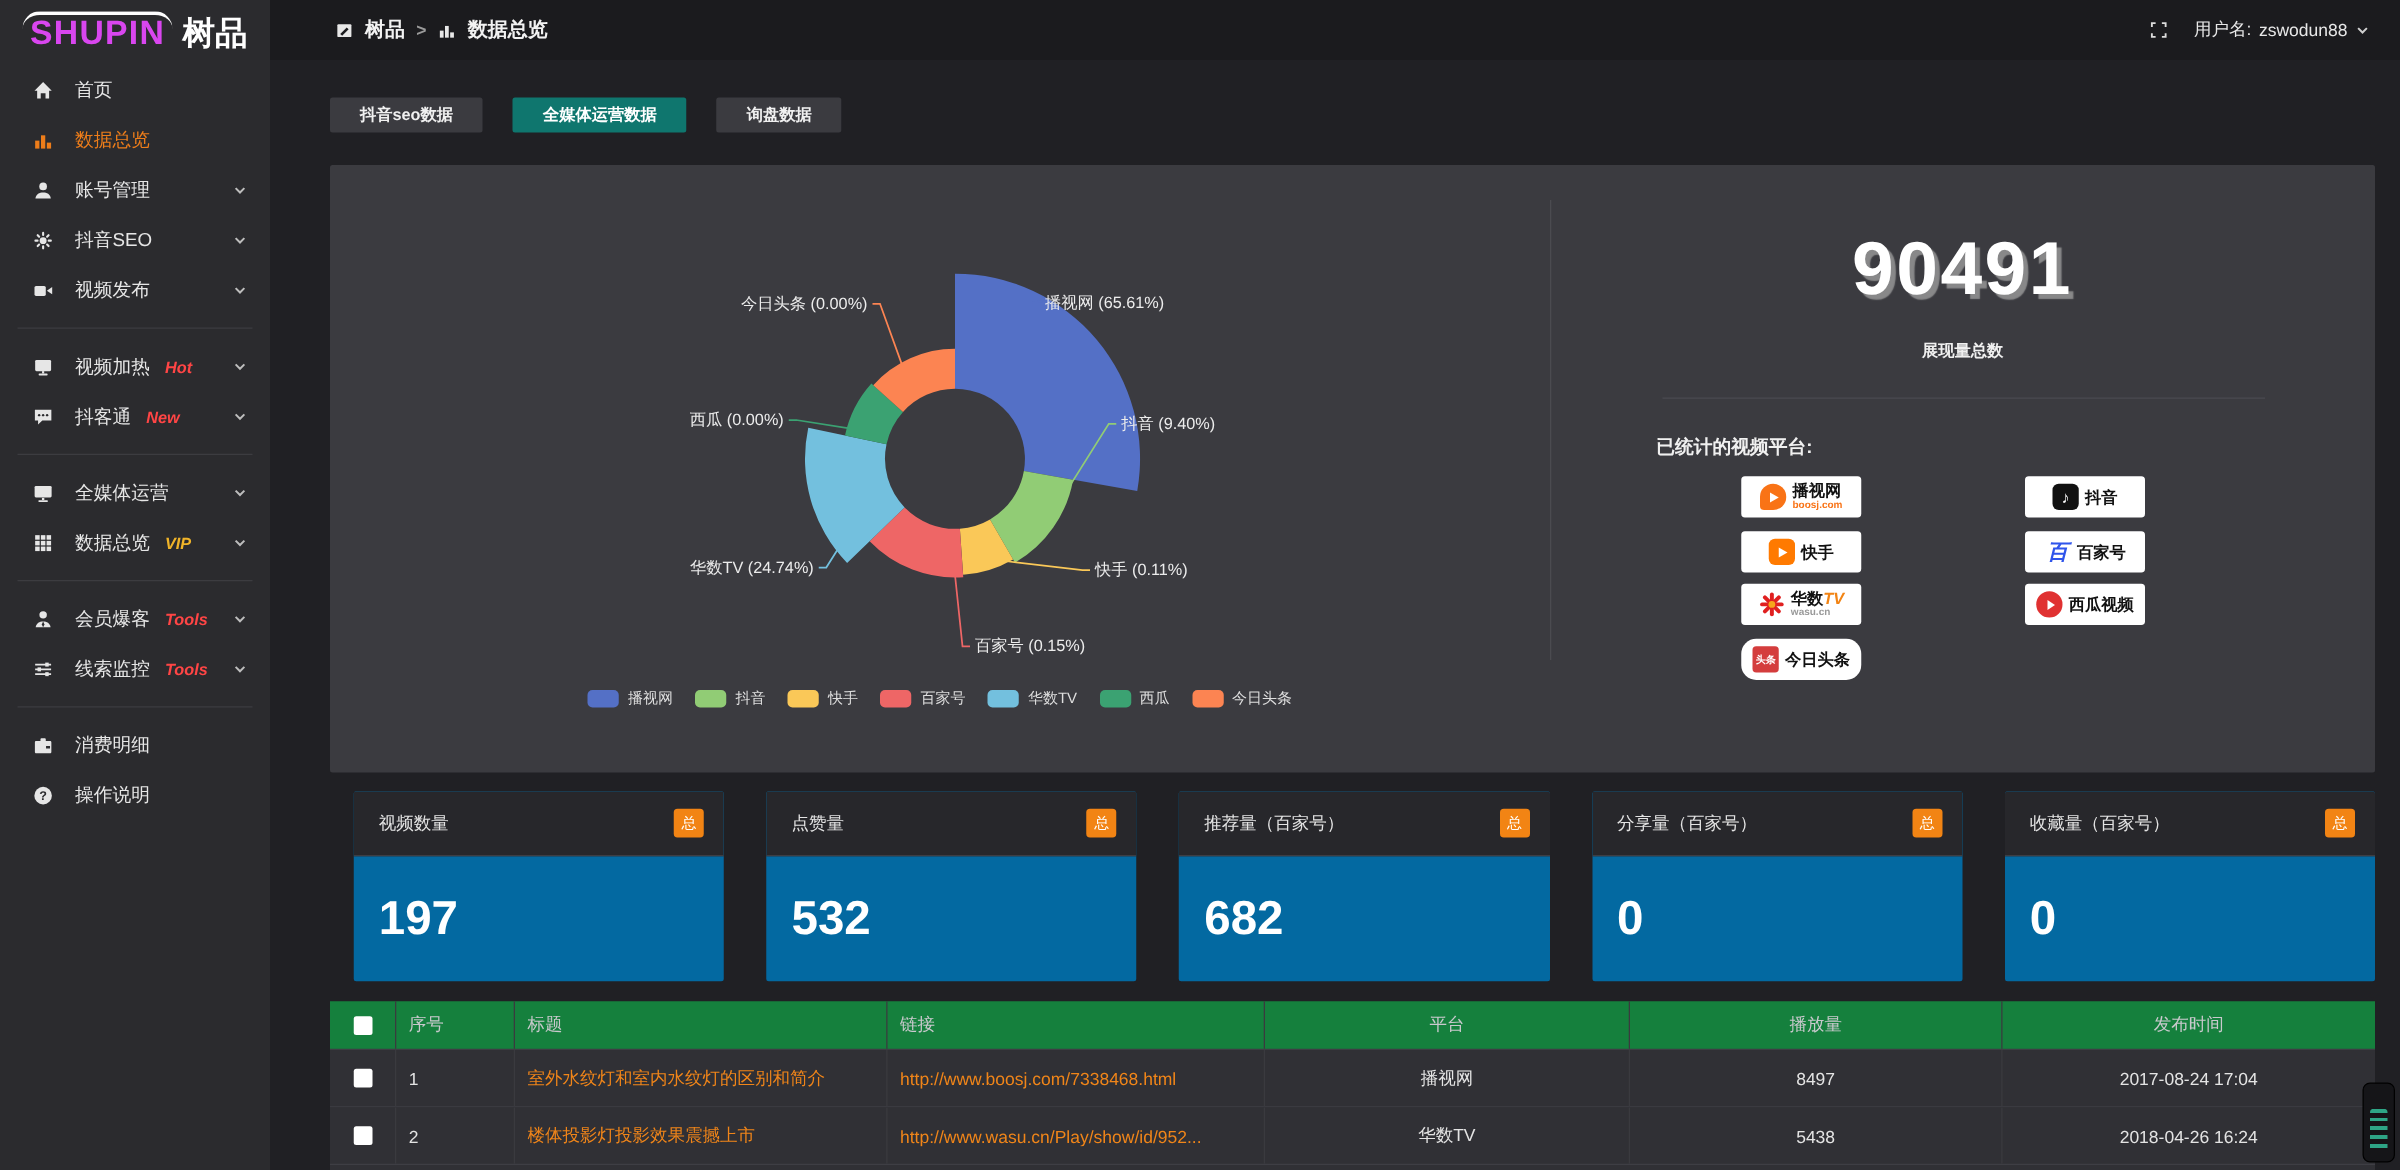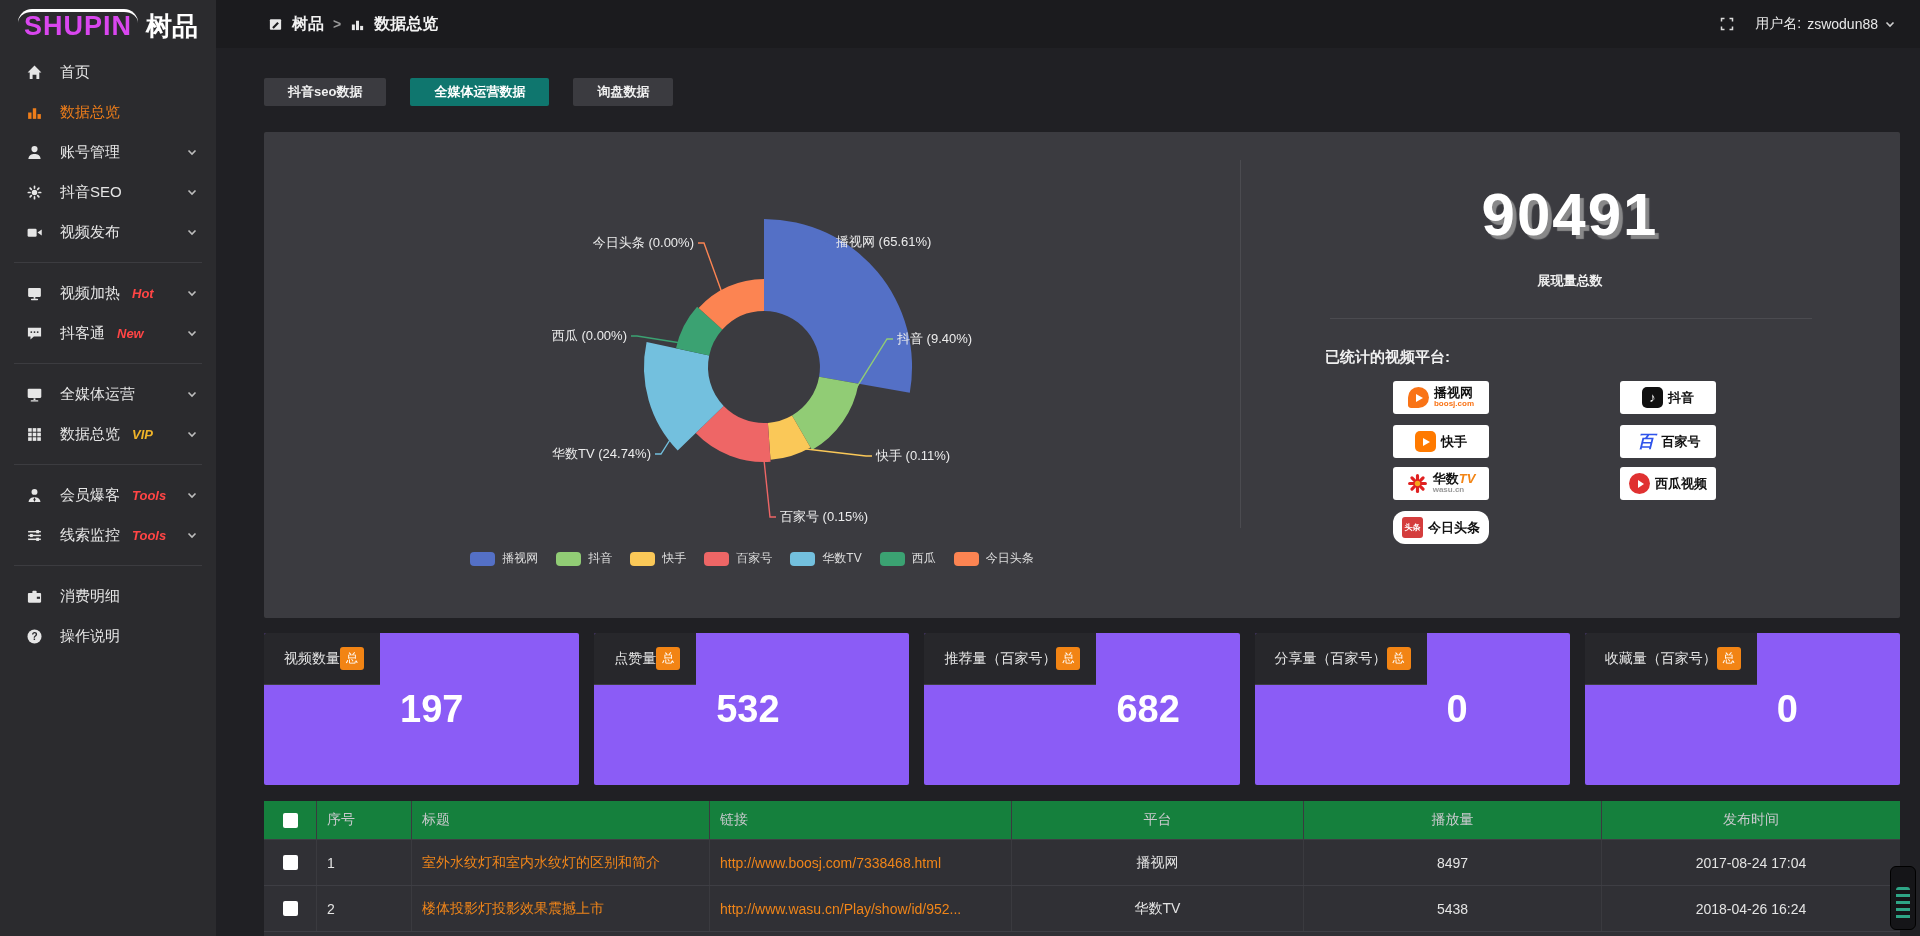--- a/index.html
+++ b/index.html
@@ -50,21 +50,21 @@
   .pf-label { position:absolute; left:1061px; top:216px; font-size:15px; color:#f0f0f0; font-weight:bold; }
   .pf-badge { position:absolute; width:96px; height:33px; background:#fff; border-radius:3px; display:flex; align-items:center; justify-content:center; gap:5px; padding:0 4px; }
   .pf-ic { width:21px; height:21px; border-radius:5px; display:flex; align-items:center; justify-content:center; flex:none; }
   .pf-tri { width:0; height:0; border-left:7px solid #fff; border-top:4.5px solid transparent; border-bottom:4.5px solid transparent; margin-left:2px; }
   .pf-col { display:flex; flex-direction:column; align-items:flex-start; line-height:1.05; }
   .pf-name { font-size:13px; font-weight:bold; color:#111; white-space:nowrap; }
   .pf-accent { color:#f28414; font-style:italic; }
   .pf-sub { font-size:8px; font-weight:bold; }
   
   .cards { margin-top:15px; display:flex; gap:15px; height:152px; }
-  .card { flex:1; background:#8b5cf6; border-radius:2px; display:flex; overflow:hidden; }
+  .card { flex:1; background:#0369a1; border-radius:2px; display:flex; flex-direction:column; overflow:hidden;margin-left:19px; }
   .card-h { height:52px; background:#27272b; border-bottom:1px solid #3e3e44; display:flex; align-items:center; padding:0 16px 0 20px; }
   .card-label { font-size:14px; color:#e4e4e4; }
   .card-badge { margin-left:auto; background:#F28414; color:#fff; font-size:12px; padding:3px 6px; border-radius:3px; }
   .card-v { flex:1; display:flex; align-items:center; padding-left:20px; font-size:38px; font-weight:bold; color:#fff; }
   
   .table { margin-top:16px; }
   .trow { display:flex; background:#303035; border-bottom:1px solid #3e3e44; }
   .trow.head { background:#15803d; }
   .tc { display:flex; align-items:center; padding:0 10px; font-size:14px; color:#e4e4e4; border-right:1px solid #3a3a3f; overflow:hidden; white-space:nowrap; text-overflow:ellipsis; }
   .trow .tc:last-child { border-right:none; }

